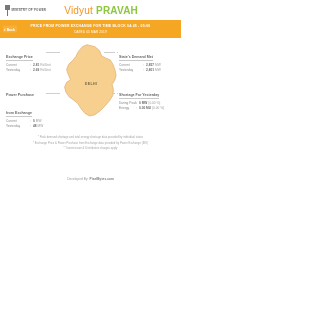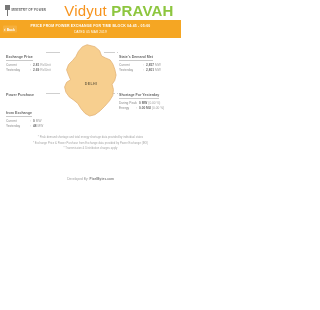--- a/index.html
+++ b/index.html
@@ -32,21 +32,21 @@
   }
   .emblem-text{
     display:flex;
     flex-direction:column;
     line-height:1;
   }
   .emblem-l1{ font-size:1.7px; letter-spacing:.15px; color:#8a8a8a; }
   .emblem-l2{ font-size:3px; font-weight:bold; letter-spacing:.2px; color:#6d6d6d; }
   .brand{
     margin-left:18px;
-    font-size:15px;
+    font-size:10px;
     letter-spacing:.2px;
     white-space:nowrap;
   }
   .brand .v{ color:#f7941e; font-weight:normal; }
   .brand .p{ color:#8dc63f; font-weight:bold; }
 
   
   .banner{
     background:#f5a623;
     height:18px;

